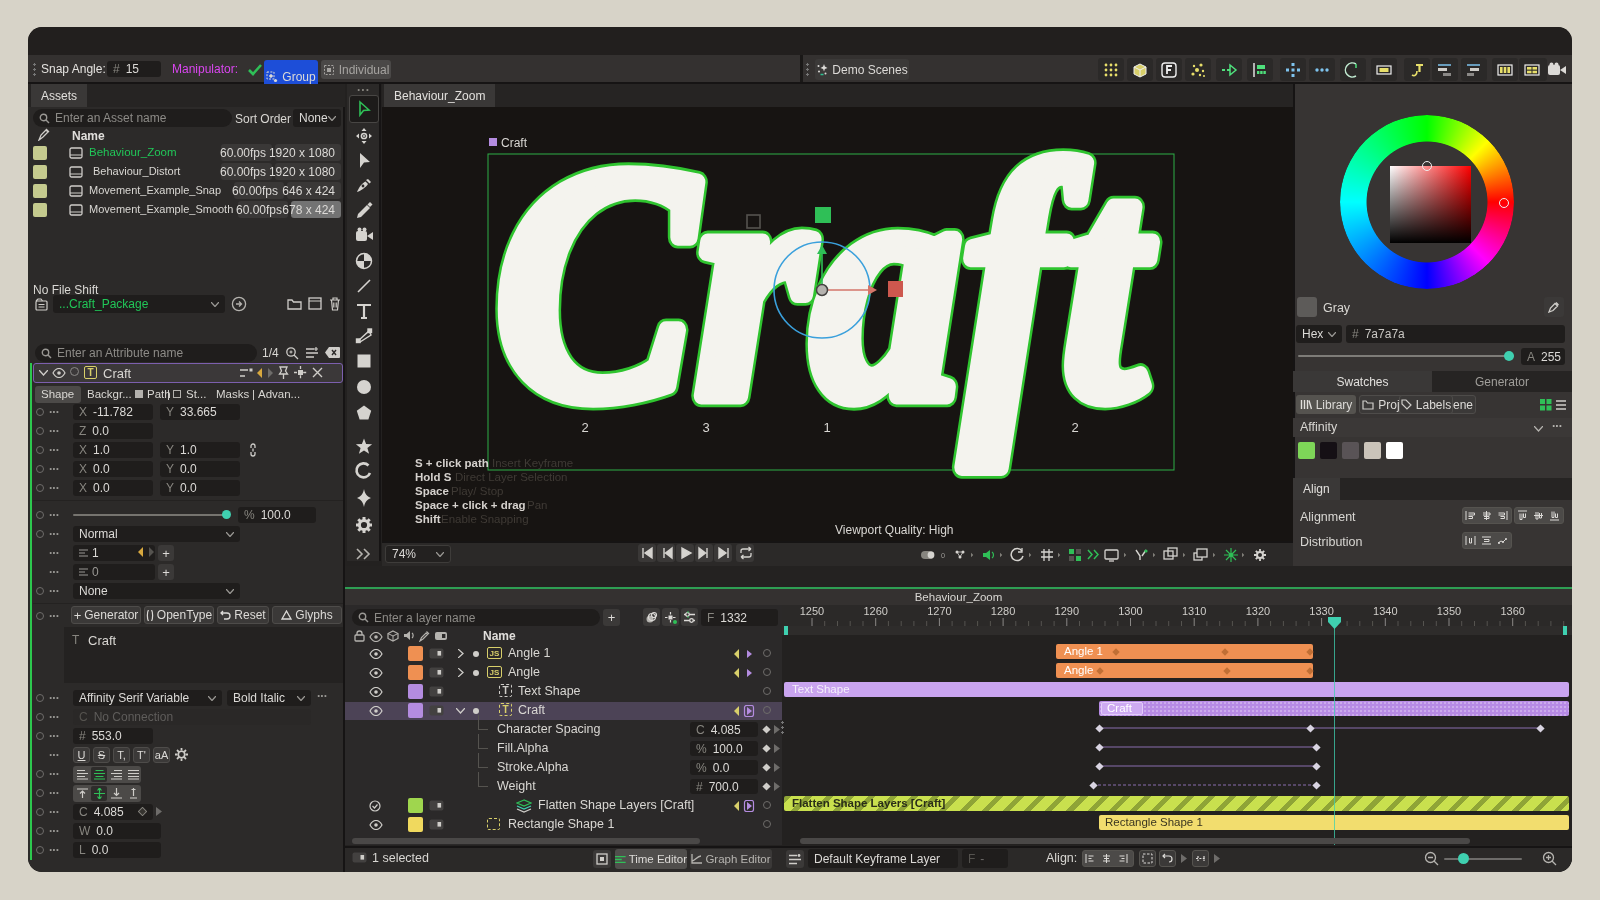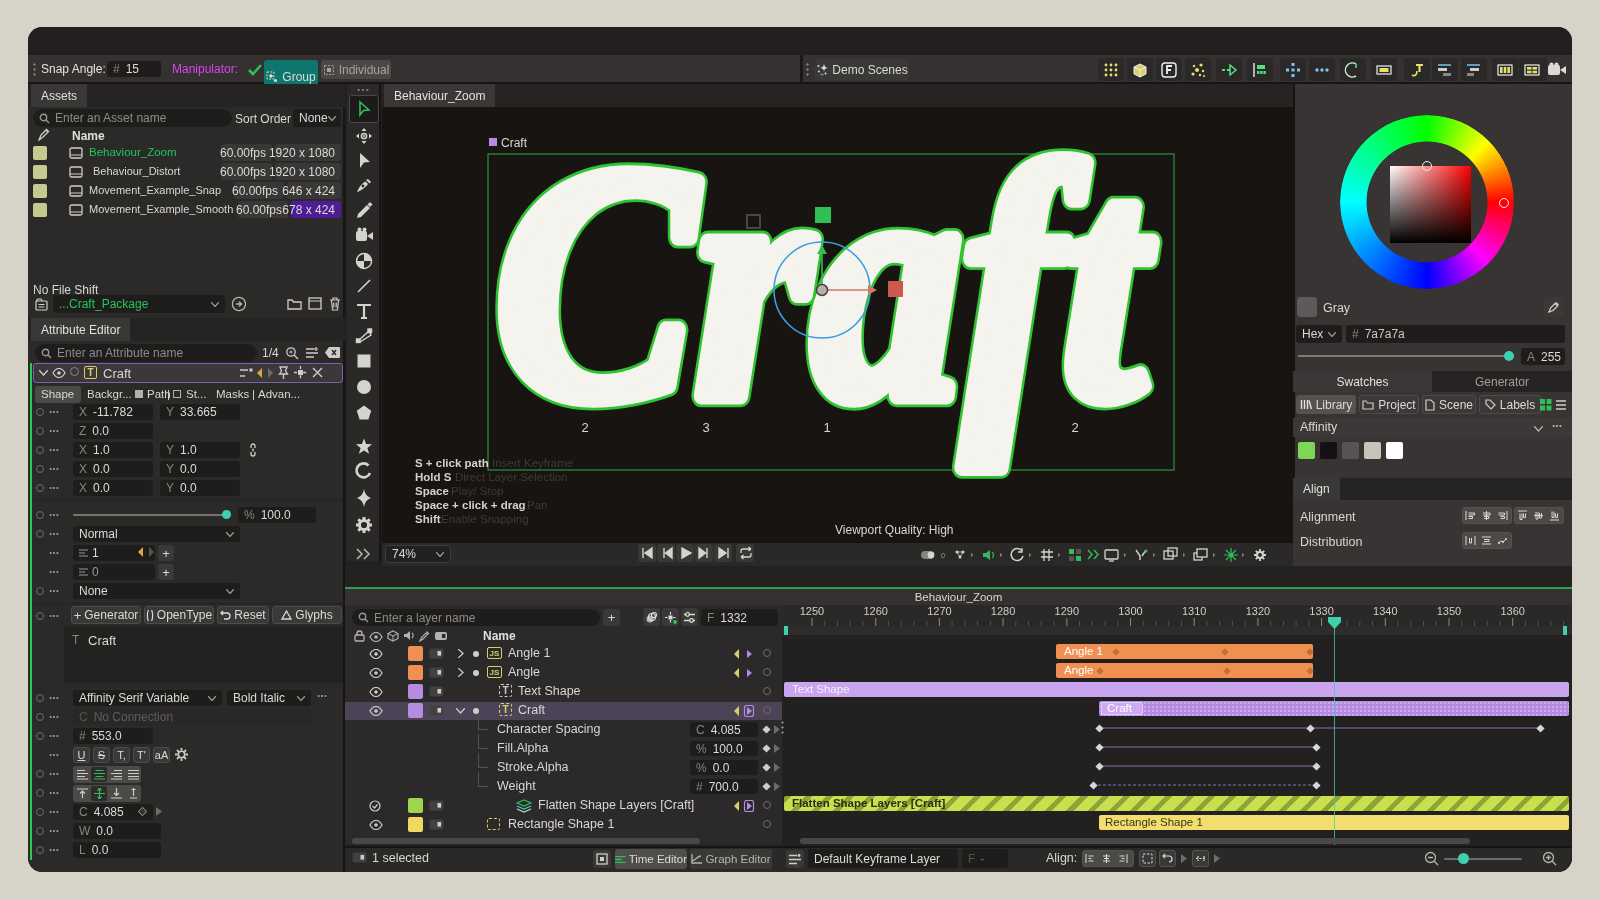--- a/index.html
+++ b/index.html
@@ -28,21 +28,21 @@
 
 <div class="abs" style="left:28px;top:55px;width:1544px;height:29px;background:#343130;border-bottom:2px solid #161414"></div>
 <div class="abs" style="left:800px;top:55px;width:3px;height:27px;background:#1a1817"></div>
 <div class="abs" style="left:33px;top:62px;width:3px;height:14px;background:radial-gradient(circle 1.3px,#777 1.2px,transparent 1.4px) 0 0/3px 5px"></div>
 <div class="txt" style="left:41px;top:62px;font-size:12px;color:#e4e2df">Snap Angle:</div>
 <div class="f" style="left:107px;top:61px;width:54px;height:16px"><span class="p">#</span>15</div>
 <div class="txt" style="left:172px;top:62px;font-size:12px;color:#d946ef">Manipulator:</div>
 <svg class="abs" style="left:246px;top:60px" width="18" height="18" viewBox="0 0 18 18">
         <path d="M3 10l4 4 8-9" fill="none" stroke="#2fbf57" stroke-width="2.6"></path>
       </svg>
-<div class="btn" style="left:264px;top:60px;width:54px;height:34px;background:#0f766e;border:none;gap:4px">
+<div class="btn" style="left:264px;top:60px;width:54px;height:34px;background:#1d4ed8;border:none;gap:4px">
  <svg width="12" height="12" viewBox="0 0 12 12">
           <g fill="none" stroke="#dcdad7">
             <rect x="1" y="1" width="7" height="7" stroke-dasharray="2 1.4"></rect>
             <circle cx="5" cy="5" r="1.3" fill="#dcdad7"></circle>
             <circle cx="9.5" cy="9.5" r="1.6" fill="#dcdad7" stroke="none"></circle>
           </g>
         </svg>Group</div>
 <div class="btn" style="left:321px;top:60px;width:70px;height:19px;background:#4a4847;border:none;color:#a5a3a0;gap:4px">
  <svg width="12" height="12" viewBox="0 0 12 12">
           <g fill="none" stroke="#a5a3a0">
@@ -257,21 +257,21 @@
 <div class="txt" style="left:89px;top:184px;color:#d9d7d3;font-size:11px">Movement_Example_Snap</div>
 <div class="f" style="left:234px;top:182px;width:50px;height:17px;background:#3a3837;justify-content:flex-end">60.00fps</div>
 <div class="f" style="left:287px;top:182px;width:54px;height:17px;background:#3a3837;justify-content:flex-end">646 x 424</div>
 <div class="sw" style="left:33px;top:203px;background:#c5ca8e"></div>
 <svg class="abs" style="left:69px;top:204px" width="14" height="12" viewBox="0 0 14 12">
         <rect x="1" y="1" width="12" height="10" rx="1.5" fill="none" stroke="#cfcdc9" stroke-width="1.3"></rect>
         <path d="M1 8h12" stroke="#cfcdc9"></path>
       </svg>
 <div class="txt" style="left:89px;top:203px;color:#d9d7d3;font-size:11px">Movement_Example_Smooth</div>
 <div class="f" style="left:238px;top:201px;width:50px;height:17px;background:#3a3837;justify-content:flex-end">60.00fps</div>
-<div class="f" style="left:291px;top:201px;width:50px;height:17px;background:#4c1d95;justify-content:flex-end">678 x 424</div>
+<div class="f" style="left:291px;top:201px;width:50px;height:17px;background:#737373;justify-content:flex-end">678 x 424</div>
 <div class="txt dim" style="left:33px;top:283px">No File Shift</div>
 <div class="ibtn" style="left:33px;top:296px;width:17px;height:17px">
         <svg width="14" height="14" viewBox="0 0 14 14">
           <g fill="none" stroke="#cfcdc9" stroke-width="1.2">
             <rect x="1" y="3" width="11" height="9" rx="1"></rect>
             <path d="M1 3l2-2h3l1.5 2M3.5 6.5h6M3.5 9h6"></path>
           </g>
         </svg>
       </div>
 <div class="f" style="left:53px;top:295px;width:172px;height:18px;color:#21c758">...Craft_Package<svg class="chev" viewBox="0 0 8 5">
@@ -293,23 +293,20 @@
           <rect x="1" y="1" width="12" height="11" fill="none" stroke="#cfcdc9" stroke-width="1.3"></rect>
           <path d="M1 4h12" stroke="#cfcdc9"></path>
         </svg>
       </div>
 <div class="ibtn" style="left:326px;top:295px;width:17px;height:17px">
         <svg width="12" height="14" viewBox="0 0 12 14">
           <g fill="none" stroke="#cfcdc9" stroke-width="1.2">
             <path d="M1 3h10M4 3V1h4v2M2.5 3l1 10h5l1-10M4.8 5.5v5M7.2 5.5v5"></path>
           </g>
         </svg>
-      </div>
-<div class="tabrow" style="left:28px;top:318px;width:317px;height:23px">
-        <div class="tb on" style="left:3px">Attribute Editor</div>
       </div>
 <div class="f pill" style="left:35px;top:344px;width:222px;height:18px;gap:5px">
         <svg width="11" height="11" viewBox="0 0 11 11">
           <circle cx="4.5" cy="4.5" r="3.2" fill="none" stroke="#9a9894" stroke-width="1.4"></circle>
           <path d="M7 7l3 3" stroke="#9a9894" stroke-width="1.4"></path>
         </svg>
         <span class="dim">Enter an Attribute name</span>
       </div>
 <div class="txt" style="left:262px;top:346px">1/4</div>
 <div class="ibtn" style="left:283px;top:344px;width:17px;height:17px">
@@ -824,21 +821,21 @@
       </div>
 <div class="btn" style="left:1296px;top:395px;width:60px;height:19px;background:#55534f;border:none;gap:4px"><svg width="12" height="11" viewBox="0 0 12 11">
           <path d="M1.5 1v9M4.5 1v9M7.5 1v9M9 1.5l2.5 8.5" stroke="#e2e0dd" stroke-width="1.4"></path>
         </svg>Library</div>
 <div class="btn" style="left:1359px;top:395px;width:60px;height:19px;gap:4px"><svg width="12" height="11" viewBox="0 0 12 11">
           <path d="M1 10V2h3l1.5 2H11v6z" fill="none" stroke="#cfcdc9" stroke-width="1.2"></path>
         </svg>Project</div>
 <div class="btn" style="left:1422px;top:395px;width:54px;height:19px;gap:4px"><svg width="10" height="12" viewBox="0 0 10 12">
           <path d="M1 11V1h5l3 3v7z" fill="none" stroke="#cfcdc9" stroke-width="1.2"></path>
         </svg>Scene</div>
-<div class="btn" style="left:1479px;top:395px;width:62px;height:19px;gap:4px"><svg width="11" height="11" viewBox="0 0 11 11">
+<div class="btn" style="left:1399px;top:395px;width:54px;height:19px;gap:4px"><svg width="11" height="11" viewBox="0 0 11 11">
           <path d="M1 5V1h4l5 5-4 4z" fill="none" stroke="#cfcdc9" stroke-width="1.2"></path>
         </svg>Labels</div>
 <div class="ibtn" style="left:1537px;top:395px;width:16px;height:19px">
         <svg width="13" height="13" viewBox="0 0 13 13">
           <g fill="#2fbf57">
             <rect x="1" y="1" width="5" height="5"></rect>
             <rect x="7.5" y="1" width="5" height="5"></rect>
             <rect x="1" y="7.5" width="5" height="5"></rect>
             <rect x="7.5" y="7.5" width="5" height="5"></rect>
           </g>

